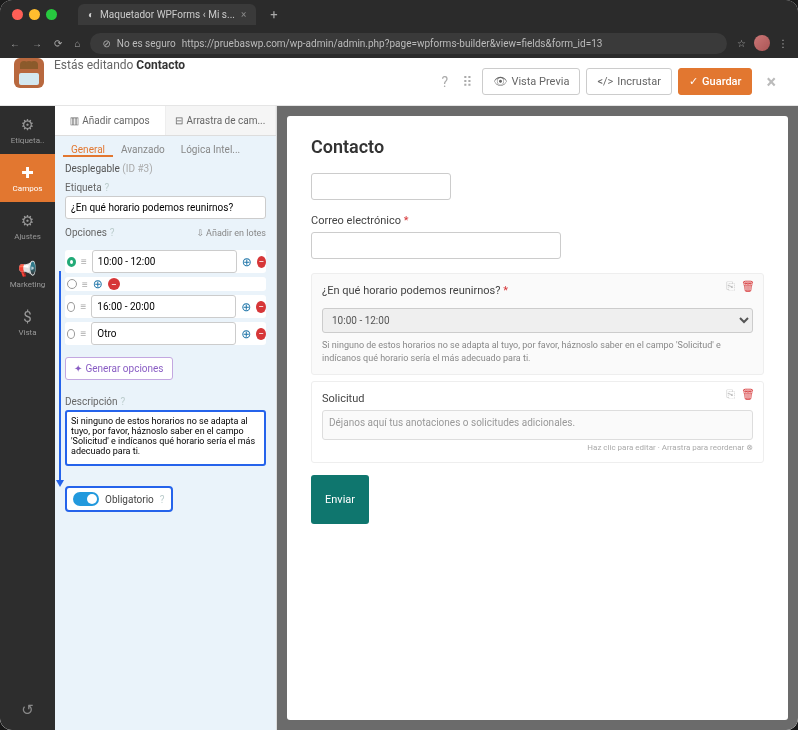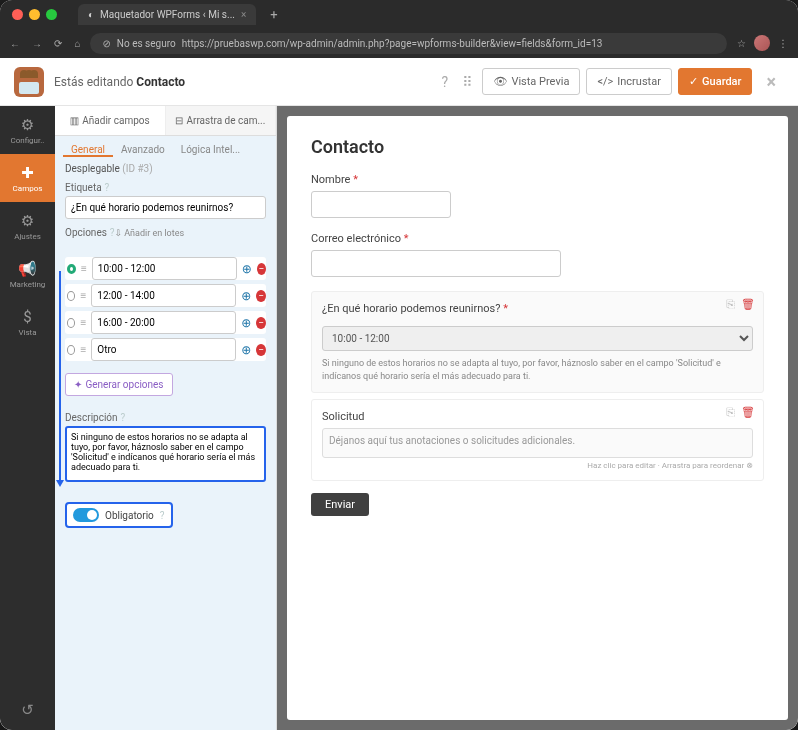--- a/index.html
+++ b/index.html
@@ -13,21 +13,21 @@
 .tab-plus{color:#aaa;margin-left:8px;font-size:13px}
 .url-bar{height:30px;background:#2b2b2b;display:flex;align-items:center;padding:0 10px;gap:10px;color:#aaa;font-size:10px}
 .url-nav{display:flex;gap:12px}
 .url-input{flex:1;background:#3a3a3a;border-radius:15px;padding:5px 12px;display:flex;align-items:center;gap:6px}
 .url-warn{color:#bbb}
 .url-text{color:#bbb}
 .url-right{display:flex;gap:8px;align-items:center}
 .star{color:#aaa}
 .avatar{width:16px;height:16px;border-radius:50%;background:linear-gradient(135deg,#c77,#a55)}
 .app{flex:1;display:flex;flex-direction:column;overflow:hidden;background:#fff}
-.app-header{height:48px;border-bottom:1px solid #e5e5e5;display:flex;align-items:center;padding:0 14px;gap:10px}
+.app-header{height:48px;border-bottom:1px solid #e5e5e5;display:flex;padding:0 14px;gap:10px}
 .logo{width:30px;height:30px;background:#b8683e;border-radius:6px;position:relative;display:flex;align-items:center;justify-content:center}
 .logo:before{content:"";position:absolute;width:20px;height:12px;bottom:3px;background:#d4e8f0;border-radius:2px}
 .logo:after{content:"";position:absolute;width:8px;height:8px;top:3px;border-radius:50% 50% 0 0;background:#8b5a2b;box-shadow:-5px 0 #8b5a2b,5px 0 #8b5a2b}
 .edit-text{font-size:12px;color:#666}
 .edit-text b{color:#333}
 .header-right{margin-left:auto;display:flex;gap:6px;align-items:center}
 .hdr-btn{padding:6px 10px;border:1px solid #ccc;border-radius:3px;font-size:11px;color:#666;background:#fff;display:flex;align-items:center;gap:4px}
 .save-btn{background:#e27730;color:#fff;border-color:#e27730;font-weight:500}
 .hdr-icon{color:#aaa;font-size:14px;padding:4px}
 .hdr-close{color:#bbb;font-size:18px;padding:4px 8px;font-weight:bold}
@@ -44,21 +44,21 @@
 .ptab.active{background:#f5f5f5}
 .sub-tabs{display:flex;padding:0 8px;background:#eaf3fa;font-size:10px}
 .stab{padding:8px 8px 0;color:#888}
 .stab.active{color:#e27730;border-bottom:2px solid #e27730}
 .panel-content{flex:1;padding:6px 10px;overflow-y:auto;font-size:10px}
 .pc-title{color:#555;margin-bottom:2px}
 .pc-title .id{color:#aaa}
 .fld-label{color:#666;margin:8px 0 3px;display:flex;align-items:center;gap:3px}
 .help{color:#bcc}
 .fld-input{width:100%;padding:5px;border:1px solid #ccc;border-radius:3px;font-size:10px;background:#fff}
-.opt-hdr{display:flex;align-items:center;margin:8px 0 19px}
+.opt-hdr{display:flex;justify-content:space-between;align-items:center;margin:8px 0 12px}
 .bulk{color:#888;font-size:9px;display:flex;align-items:center;gap:2px}
 .opt-row{display:flex;align-items:center;gap:5px;margin:4px 0;background:#fff;padding:0;border-radius:3px}
 .opt-radio{width:10px;height:10px;border:1px solid #999;border-radius:50%;margin-left:2px}
 .opt-radio.on{border:3px solid #2a7}
 .opt-drag{color:#aaa;cursor:move}
 .opt-input{flex:1;padding:5px;border:1px solid #ccc;font-size:10px;border-radius:3px}
 .opt-plus{color:#27a;font-size:12px}
 .opt-minus{width:12px;height:12px;background:#d63638;border-radius:50%;color:#fff;font-size:10px;display:flex;align-items:center;justify-content:center}
 .gen-btn{margin:8px 0;padding:5px 8px;border:1px solid #c3a7e0;color:#8a5ec4;border-radius:3px;background:#fff;font-size:10px;display:inline-flex;align-items:center;gap:3px}
 .desc-area{width:100%;height:56px;padding:4px;border:2px solid #2563eb;border-radius:3px;font-size:9px;resize:none;background:#fff;outline:none}
@@ -76,21 +76,21 @@
 .cv-input{width:140px;padding:6px;border:1px solid #ccc;border-radius:3px;font-size:11px}
 .cv-input.wide{width:250px}
 .cv-block{border:1px solid #eee;border-radius:3px;padding:10px;position:relative;margin-bottom:6px}
 .cv-block.sel{background:#fafafa}
 .block-icons{position:absolute;top:6px;right:8px;display:flex;gap:6px;color:#bbb;font-size:11px}
 .del{color:#d63638}
 .cv-select{width:100%;padding:5px;border:1px solid #ccc;border-radius:3px;font-size:10px;color:#555;margin:6px 0}
 .cv-desc{font-size:9px;color:#888;line-height:1.4}
 .cv-textarea{width:100%;padding:6px;border:1px solid #ddd;border-radius:3px;font-size:10px;color:#999;min-height:30px;background:#fafafa}
 .edit-hint{text-align:right;font-size:8px;color:#aaa;margin-top:3px}
-.cv-submit{background:#404040;color:#fff;padding:5px 14px;border:none;border-radius:3px;font-size:11px;margin-top:6px}
+.cv-submit{background:#0f766e;color:#fff;padding:18px 14px;border:none;border-radius:3px;font-size:11px;margin-top:6px}
 </style>
 </head>
 <body>
 
 <div class="mac-window">
   <div class="mac-titlebar">
     <div class="mac-dot mac-red"></div>
     <div class="mac-dot mac-yellow"></div>
     <div class="mac-dot mac-green"></div>
     <div class="browser-tab">
@@ -141,21 +141,21 @@
             <span>Guardar</span>
           </div>
         <span class="hdr-close">×</span>
       </div>
     </div>
 
     <div class="app-body">
       <div class="sidebar">
         <div class="sb-item">
             <span class="sb-icon">⚙</span>
-            <span>Configur..</span>
+            <span>Etiqueta..</span>
           </div>
         <div class="sb-item active">
             <span class="sb-icon">✚</span>
             <span>Campos</span>
           </div>
         <div class="sb-item">
             <span class="sb-icon">⚙</span>
             <span>Ajustes</span>
           </div>
         <div class="sb-item">
@@ -209,21 +209,20 @@
           <div class="opt-row">
               <span class="opt-radio on"></span>
               <span class="opt-drag">≡</span>
               <input class="opt-input" value="10:00 - 12:00" style="">
               <span class="opt-plus">⊕</span>
               <span class="opt-minus">−</span>
             </div>
           <div class="opt-row">
               <span class="opt-radio"></span>
               <span class="opt-drag">≡</span>
-              <input class="opt-input" value="12:00 - 14:00" style="">
               <span class="opt-plus">⊕</span>
               <span class="opt-minus">−</span>
             </div>
           <div class="opt-row">
               <span class="opt-radio"></span>
               <span class="opt-drag">≡</span>
               <input class="opt-input" value="16:00 - 20:00" style="">
               <span class="opt-plus">⊕</span>
               <span class="opt-minus">−</span>
             </div>
@@ -248,21 +247,20 @@
             <span>Obligatorio</span>
             <span class="help">?</span>
           </div>
         </div>
       </div>
 
       <div class="preview">
         <div class="canvas">
           <div class="cv-title">Contacto</div>
           <div class="cv-field">
-            <label class="cv-label"><span>Nombre</span> <span class="req">*</span></label>
             <input class="cv-input" style="">
           </div>
           <div class="cv-field">
             <label class="cv-label"><span>Correo electrónico</span> <span class="req">*</span></label>
             <input class="cv-input wide" style="">
           </div>
           <div class="cv-block sel">
             <div class="block-icons">
                 <span>⎘</span>
                 <span class="del">🗑</span>

